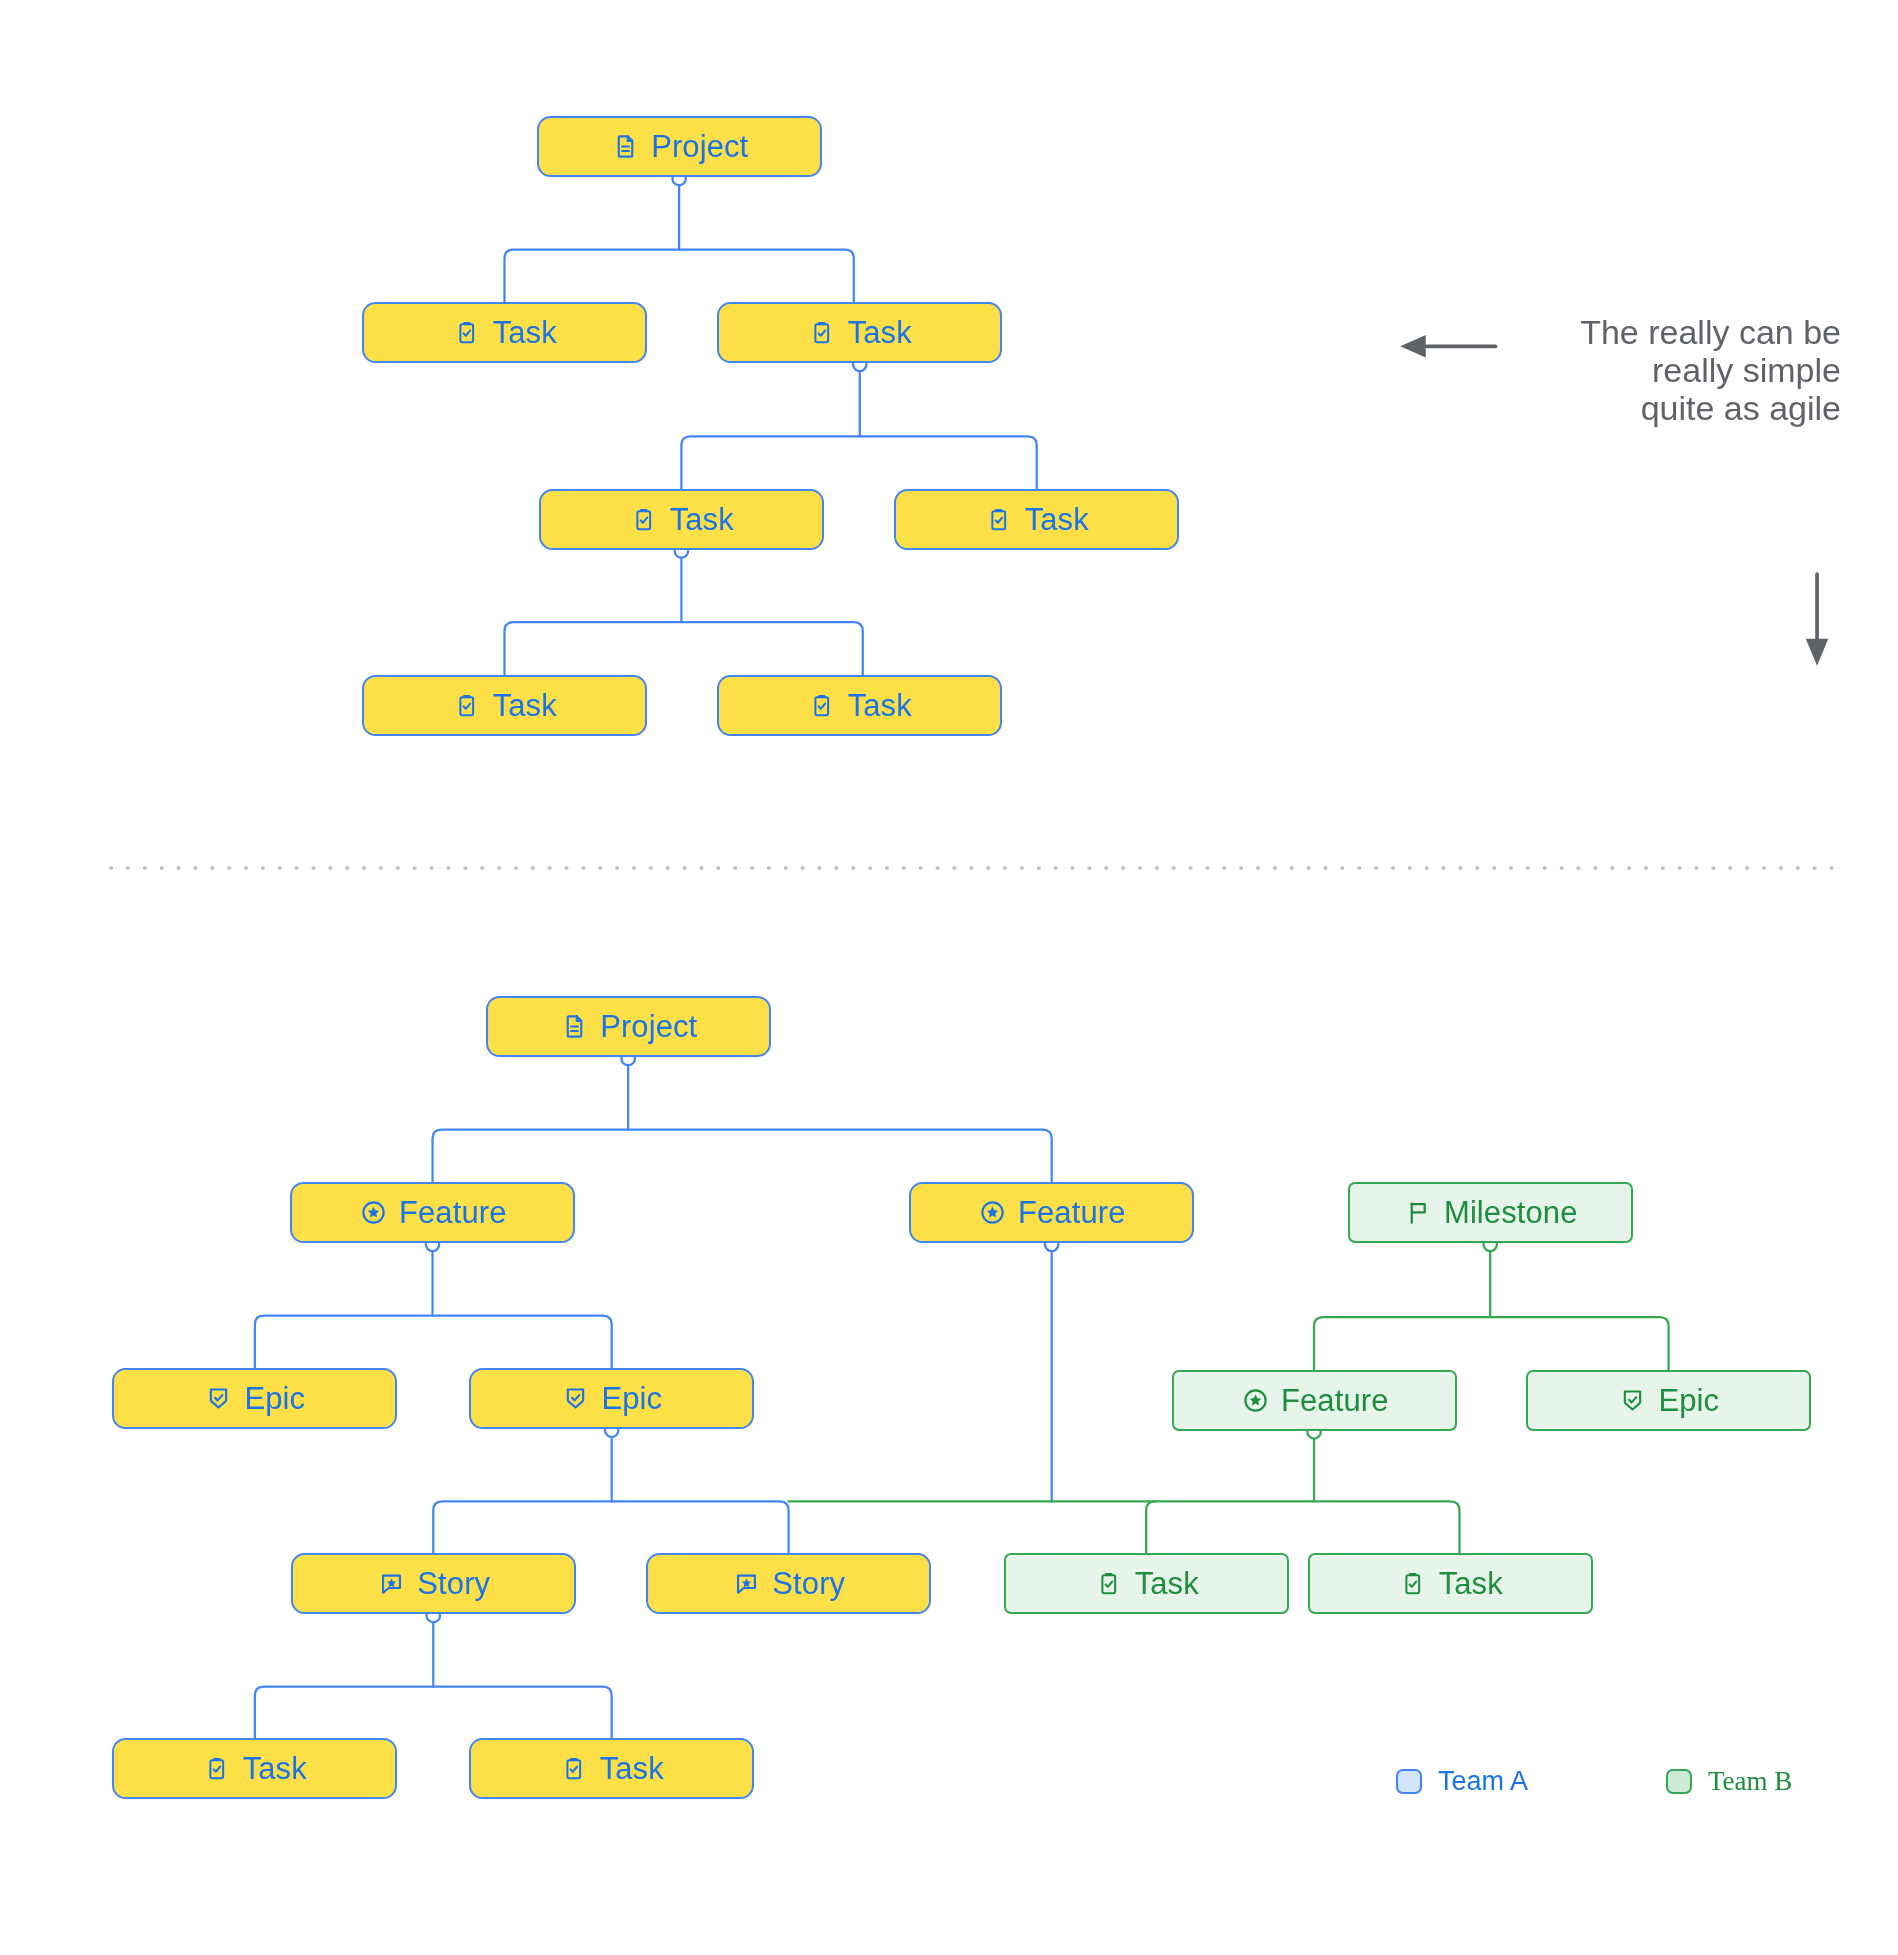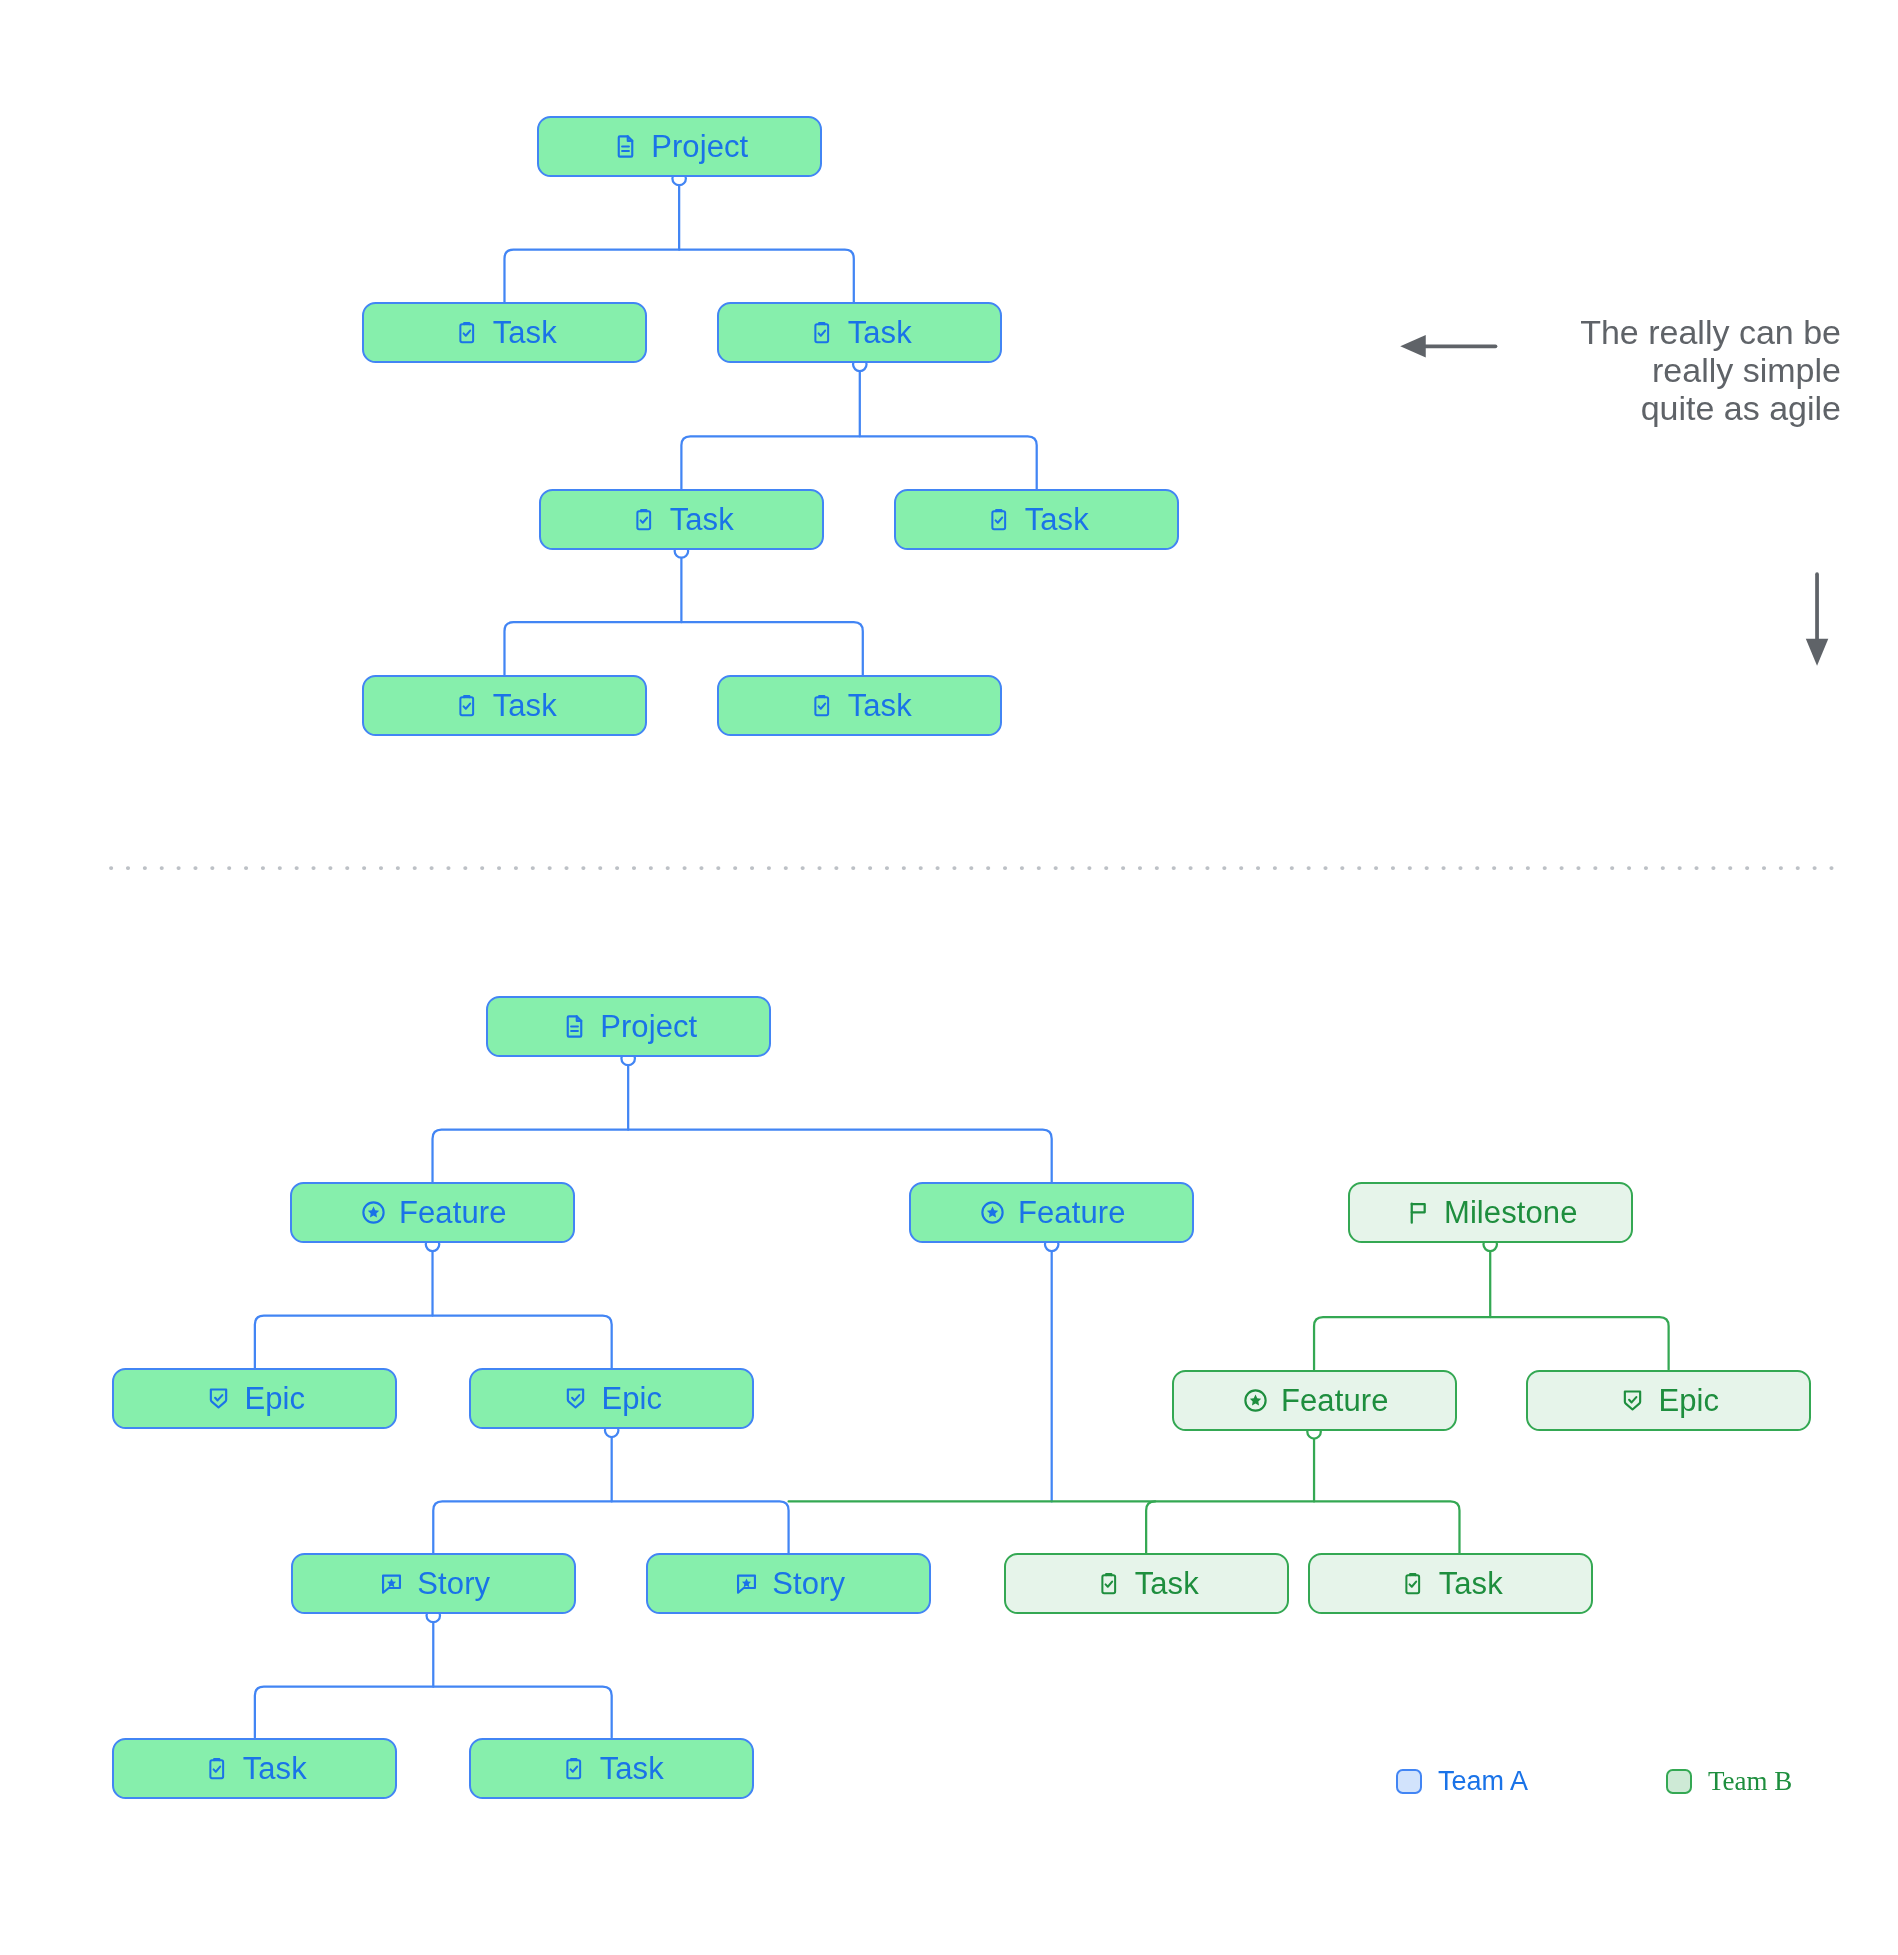--- a/index.html
+++ b/index.html
@@ -34,28 +34,29 @@
     justify-content: center;
     gap: 10.5px;
     border-radius: 13.5px;
     border-width: 2.2px;
     border-style: solid;
     font-size: 31px;
     letter-spacing: 0.1px;
     white-space: nowrap;
   }
   .node.blue {
-    background: #86efac;
+    background: #fde047;
     border-color: #4285f4;
     color: #1a73e8;
   }
   .node.green {
     background: #e6f4ea;
     border-color: #34a853;
     color: #1e8e3e;
+    border-radius: 7px;
   }
   .node .nlabel { line-height: 1; }
   .node .nicon {
     display: inline-flex;
     align-items: center;
     justify-content: center;
     width: 30px;
     height: 30px;
     flex: 0 0 auto;
   }

